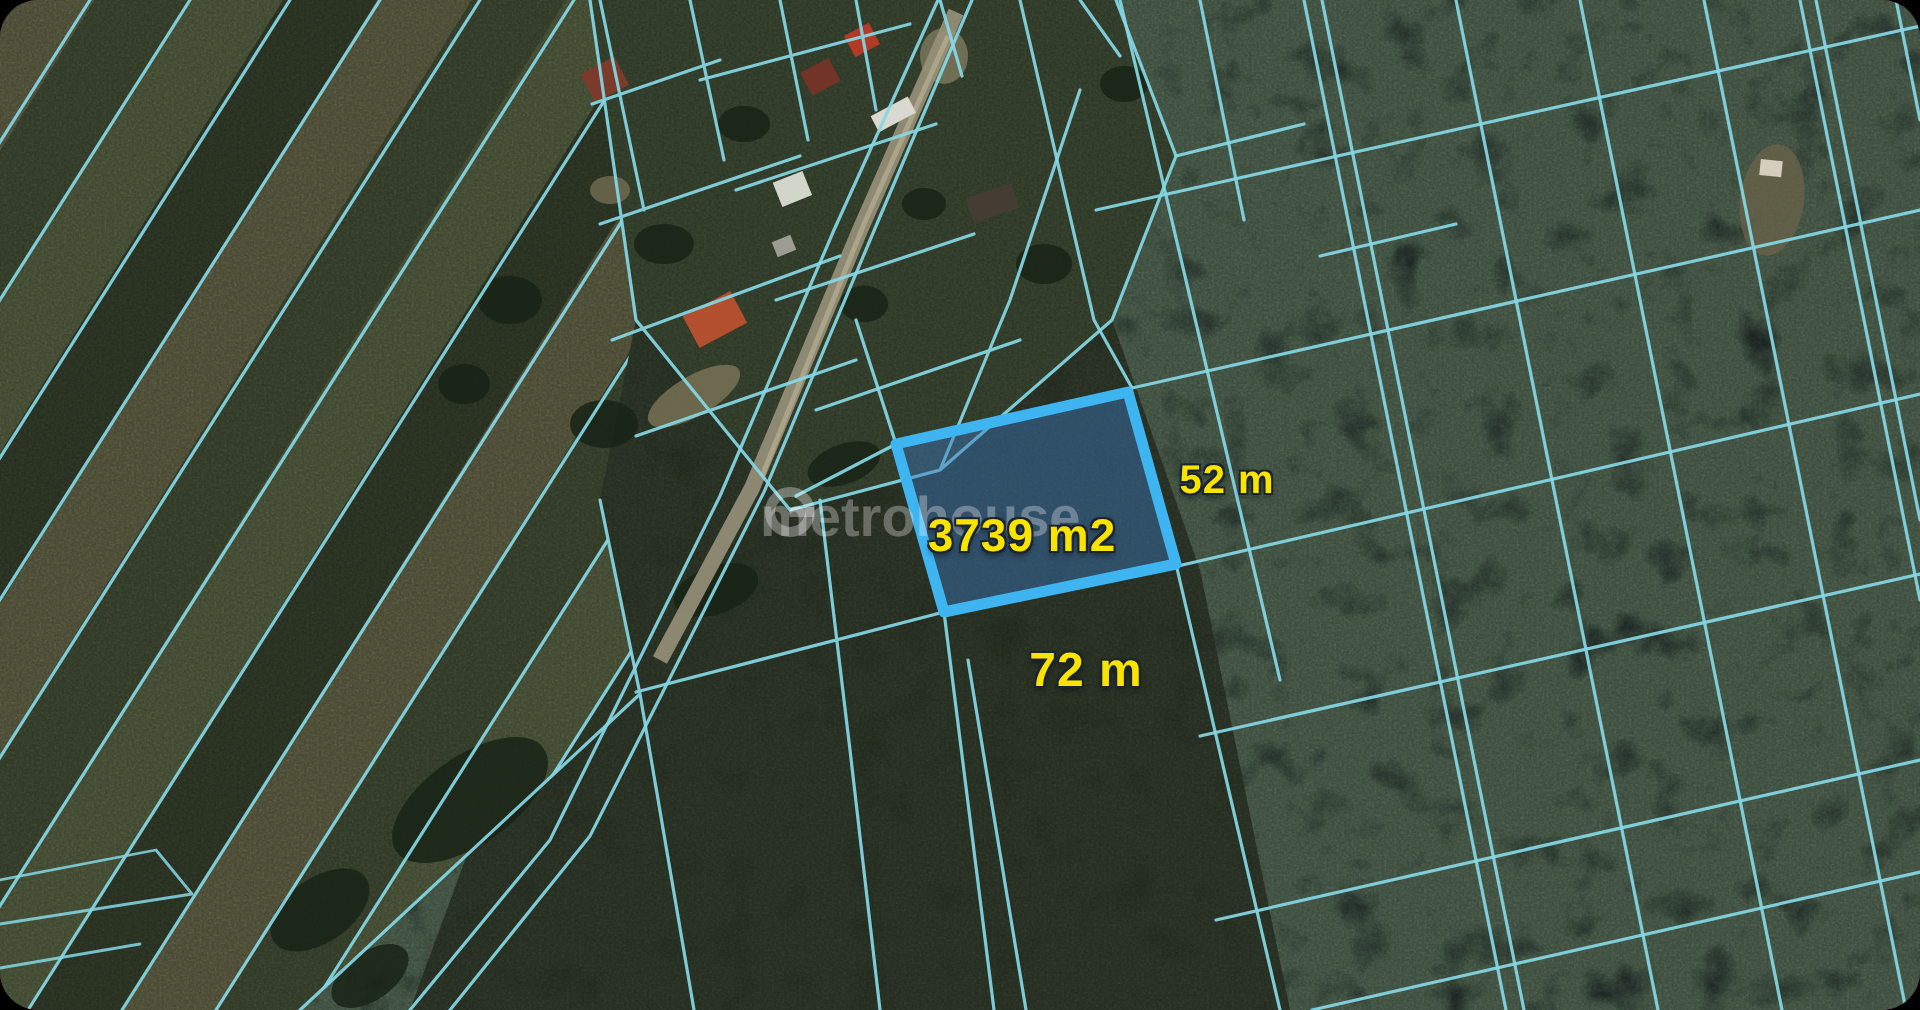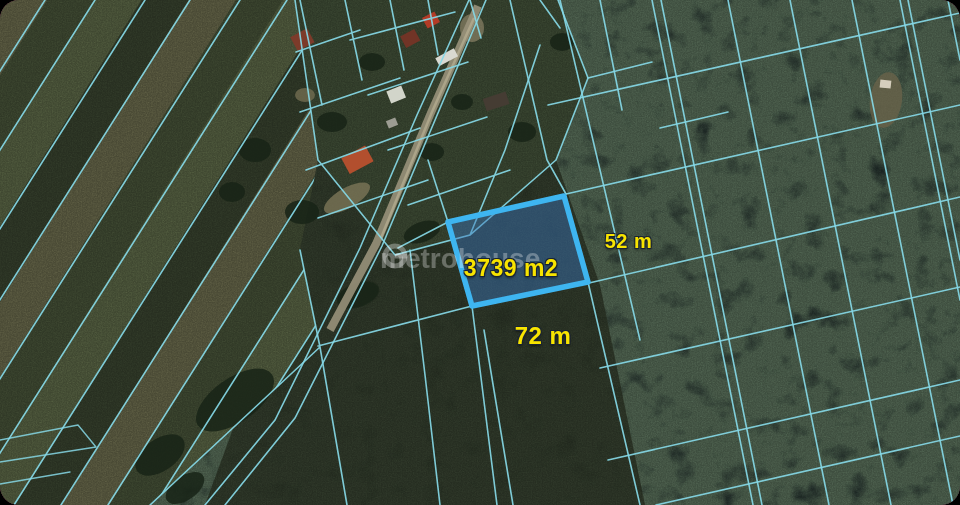--- a/index.html
+++ b/index.html
@@ -17,21 +17,21 @@
     stroke:var(--parcel-stroke,#3eb5f0);
     stroke-width:5.5;stroke-linejoin:round;
   }
   .map-label{
     position:absolute;transform:translate(-50%,-50%);
     color:var(--label-yellow,#f8e400);font-weight:700;white-space:nowrap;
     text-shadow:-1px -1px 0 #1a2433,1px -1px 0 #1a2433,-1px 1px 0 #1a2433,1px 1px 0 #1a2433,0 2px 3px rgba(0,0,0,.55);
     letter-spacing:.5px;
   }
   #area-label{left:511px;top:268px;font-size:23px;}
-  #width-label{left:612px;top:241px;font-size:20px;padding-left:33px;}
+  #width-label{left:597px;top:241px;font-size:20px;padding-left:33px;}
   #length-label{left:543px;top:336px;font-size:24px;}
   #watermark{
     position:absolute;left:380px;top:241px;height:36px;display:flex;align-items:center;gap:5px;
     color:rgba(255,255,255,.30);pointer-events:none;
   }
   #watermark .wm-text{font-size:28px;font-weight:700;letter-spacing:0px;line-height:36px;}
 </style>
 </head>
 <body>
 

